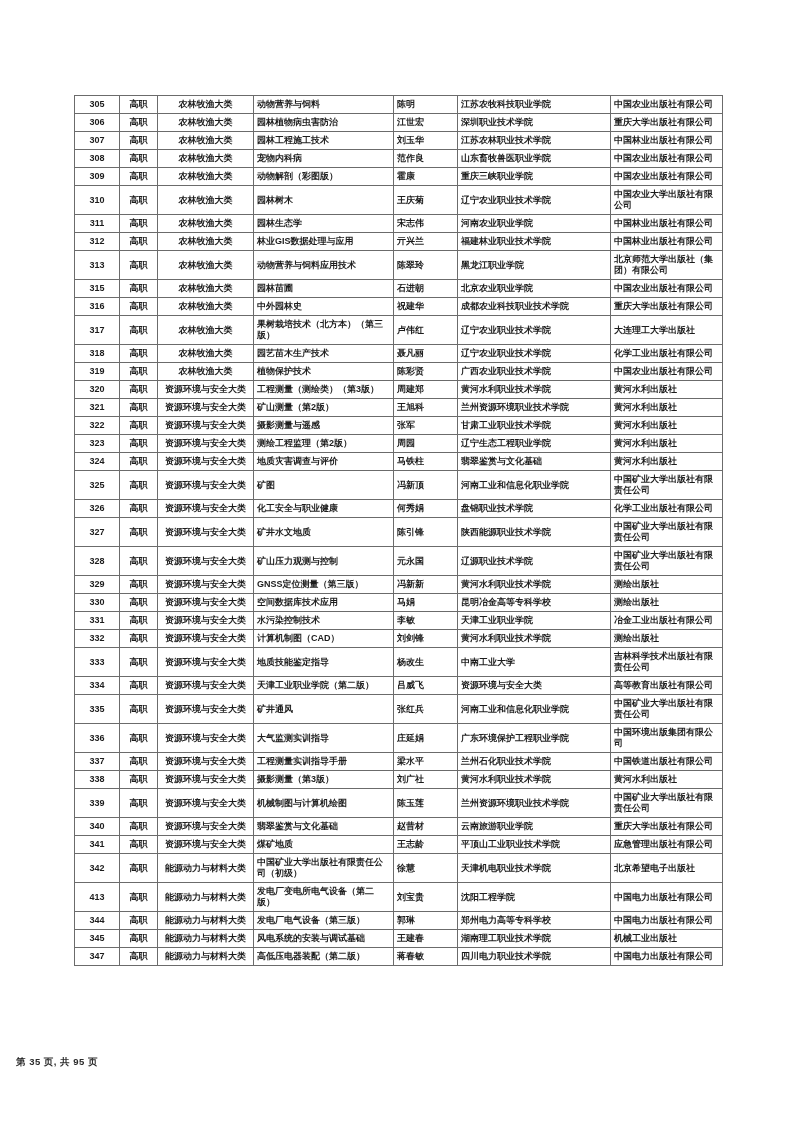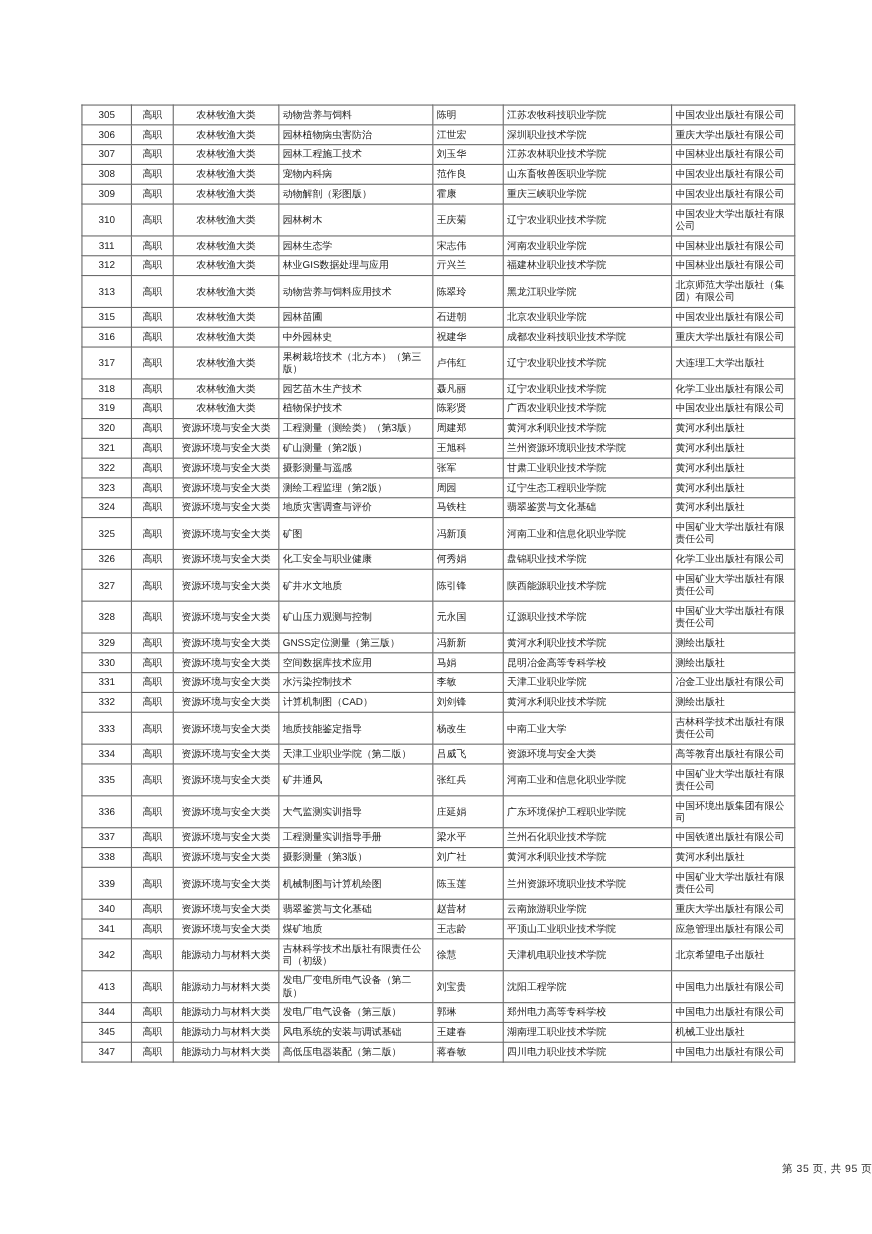--- a/index.html
+++ b/index.html
@@ -8,20 +8,21 @@
     padding: 0;
     background: #ffffff;
     font-family: "Liberation Sans", sans-serif;
   }
   .page {
     position: relative;
     width: 793px;
     height: 1122px;
     background: #ffffff;
     overflow: hidden;
+    font-weight: bold;
   }
   table.book-table {
     position: absolute;
     left: 74px;
     top: 95px;
     border-collapse: collapse;
     table-layout: fixed;
   }
   table.book-table td {
     border: 1px solid #6b6b6b;
@@ -33,21 +34,21 @@
     word-break: break-all;
     overflow: hidden;
   }
   td.col-no, td.col-level, td.col-category { text-align: center; }
   td.col-title, td.col-author, td.col-school, td.col-publisher { text-align: left; }
   .footer {
     position: absolute;
     left: 16px;
     right: 0;
     top: 1056px;
-    text-align: right;
+    text-align: left;
     font-size: 9.5px;
     color: #2a2a2a;
     letter-spacing: 0.5px;
   }
 </style>
 </head>
 <body>
 
 <div class="page">
 
@@ -383,21 +384,21 @@
           <td class="col-category">资源环境与安全大类</td>
           <td class="col-title">煤矿地质</td>
           <td class="col-author">王志龄</td>
           <td class="col-school">平顶山工业职业技术学院</td>
           <td class="col-publisher">应急管理出版社有限公司</td>
         </tr>
         <tr>
           <td class="col-no">342</td>
           <td class="col-level">高职</td>
           <td class="col-category">能源动力与材料大类</td>
-          <td class="col-title">吉林科学技术出版社有限责任公司（初级）</td>
+          <td class="col-title">中国矿业大学出版社有限责任公司（初级）</td>
           <td class="col-author">徐慧</td>
           <td class="col-school">天津机电职业技术学院</td>
           <td class="col-publisher">北京希望电子出版社</td>
         </tr>
         <tr>
           <td class="col-no">413</td>
           <td class="col-level">高职</td>
           <td class="col-category">能源动力与材料大类</td>
           <td class="col-title">发电厂变电所电气设备（第二版）</td>
           <td class="col-author">刘宝贵</td>

